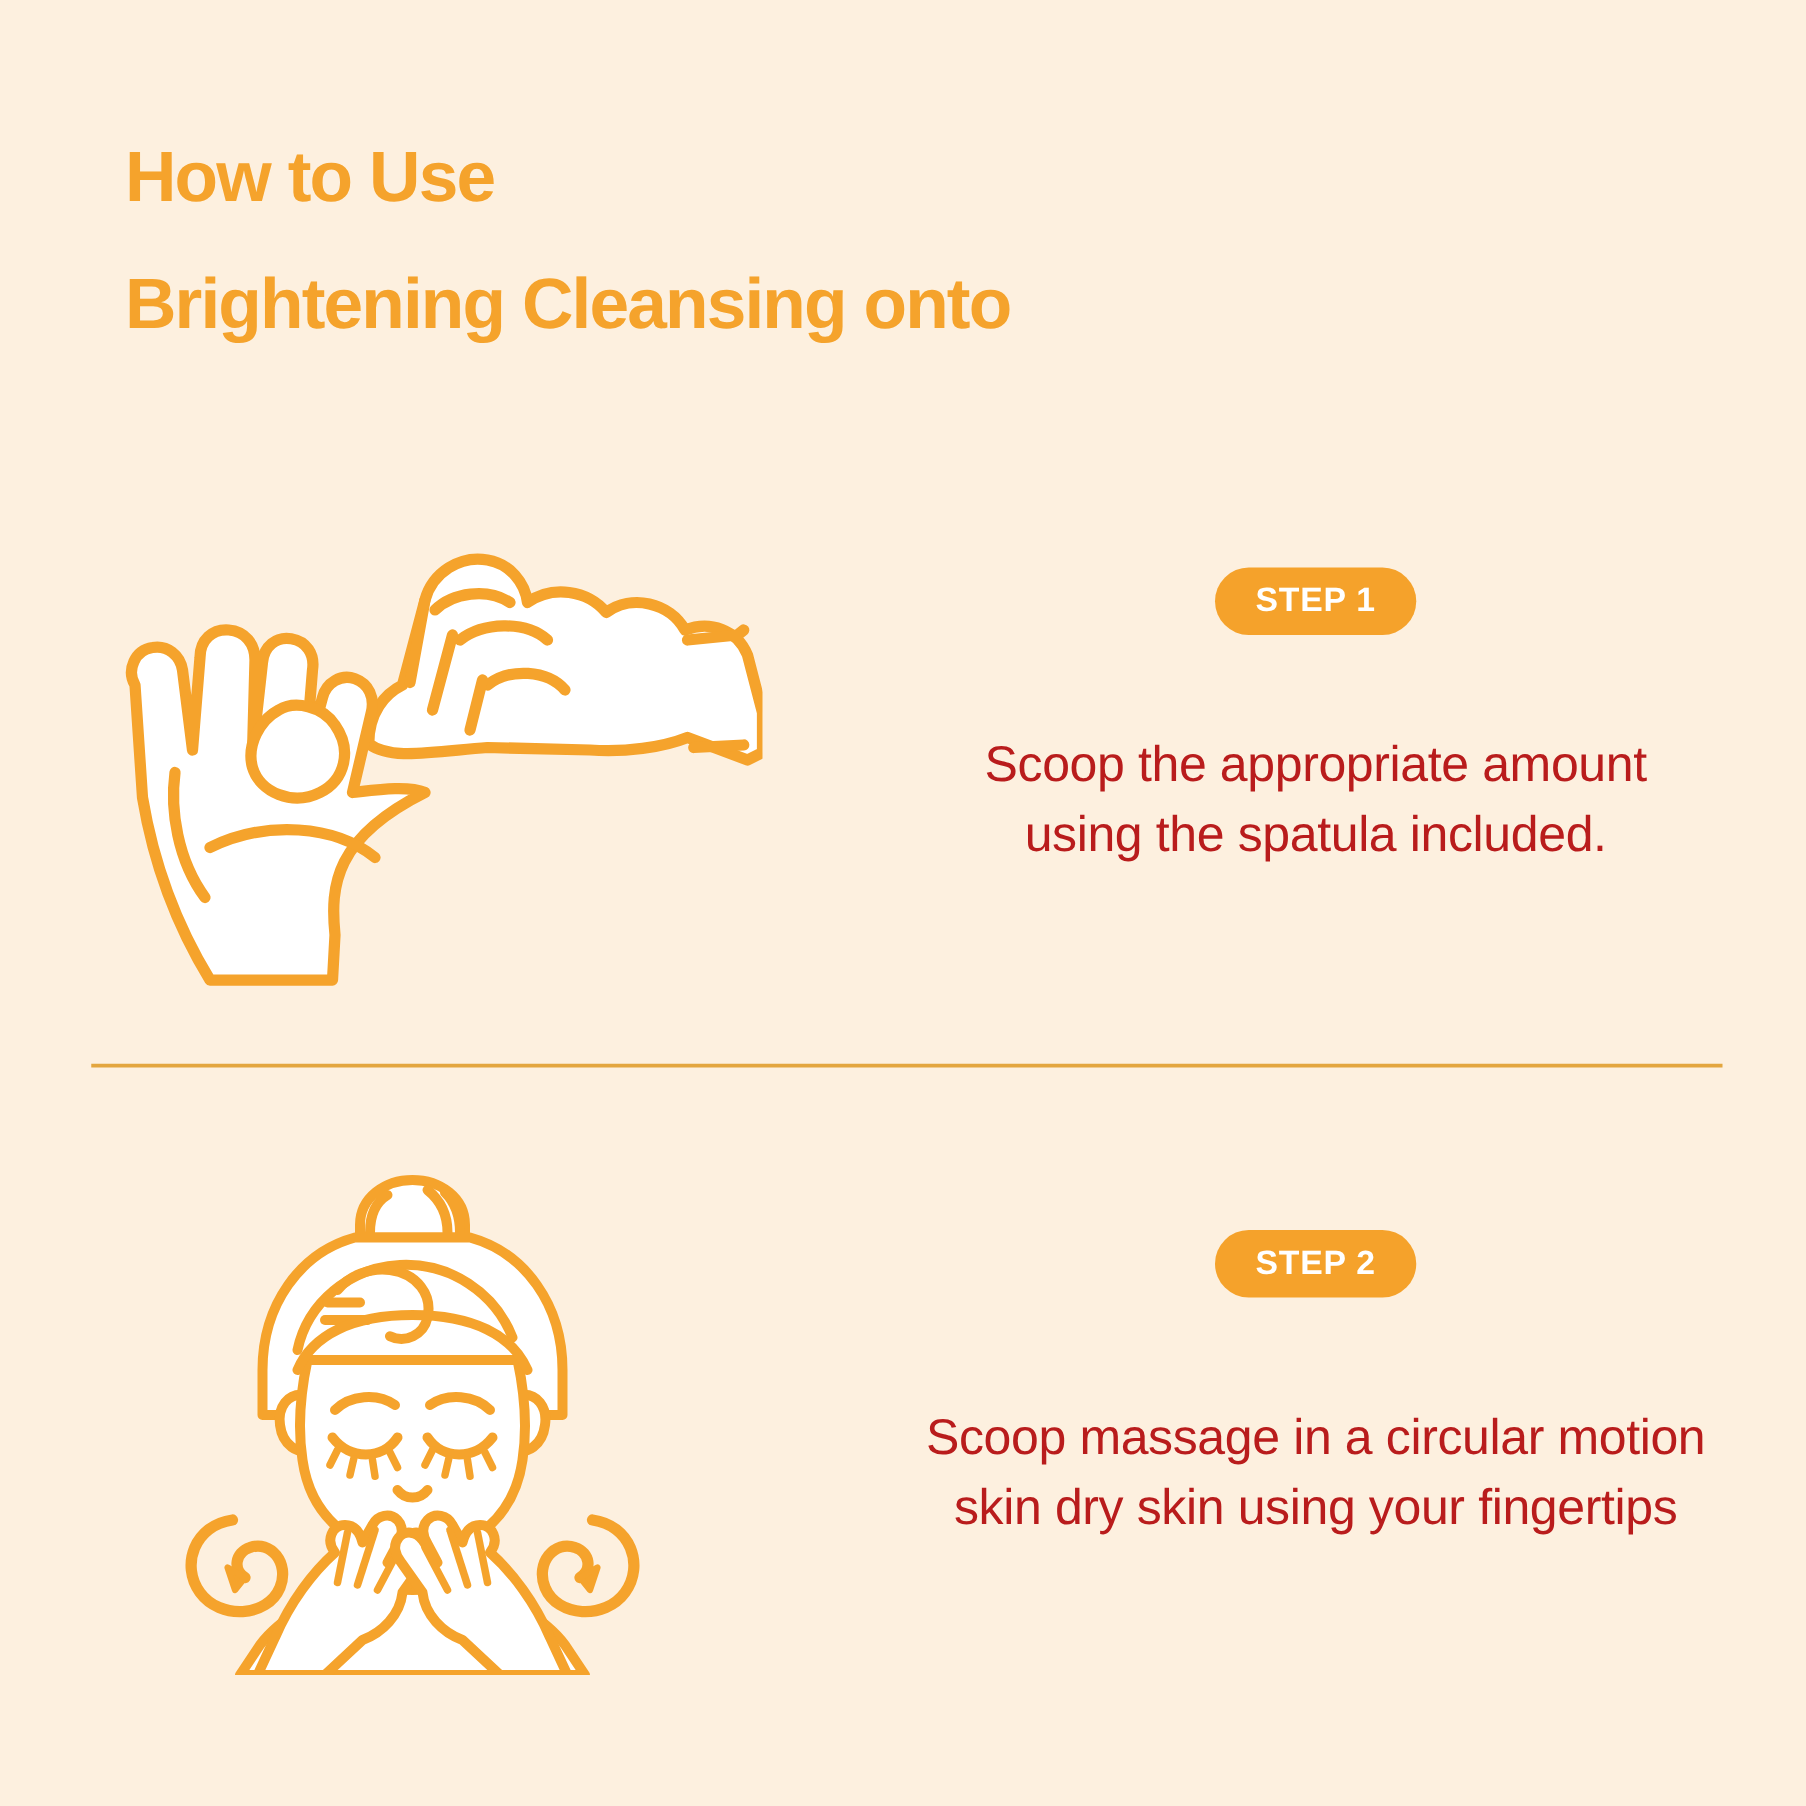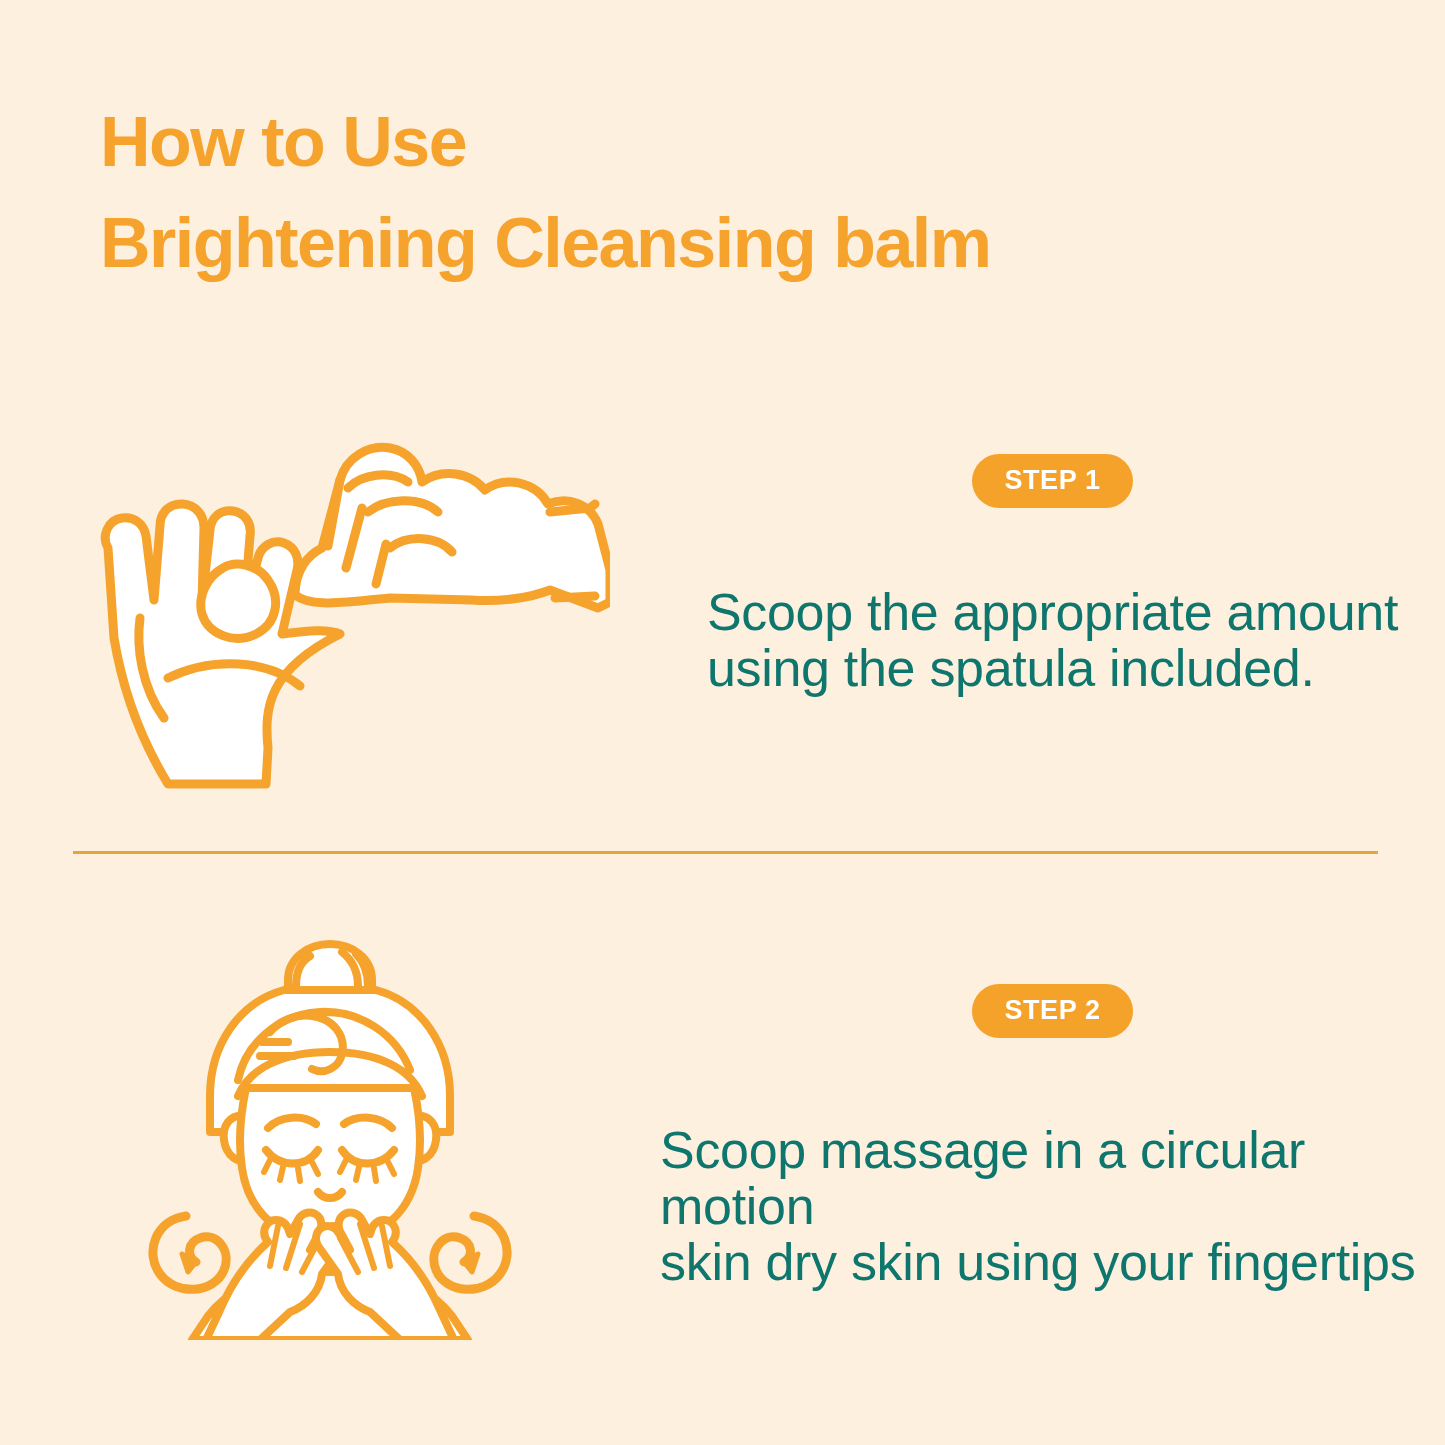--- a/index.html
+++ b/index.html
@@ -21,21 +21,21 @@
   
   .header {
     position: absolute;
     left: 100px;
     top: 92px;
     width: 1250px;
   }
   .title-line {
     color: #F5A32C;
     font-weight: 700;
-    font-size: 70px;
+    font-size: 57px;
     line-height: 101px;
     letter-spacing: -1.5px;
     white-space: nowrap;
   }
 
   
   .step-row {
     position: absolute;
     left: 0;
     width: 1445px;
@@ -69,23 +69,24 @@
     border-radius: 30px;
     padding: 13px 32px 14px 32px;
     display: inline-block;
     line-height: 1;
     text-align: center;
   }
   #step-row-1 .step-badge { margin-top: 34px; }
   #step-row-2 .step-badge { margin-top: 64px; }
 
   .step-desc {
-    color: #0f766e;
-    font-size: 52px;
+    color: #b91c1c;
+    font-size: 40px;
     line-height: 56px;
+    text-align: center;
     font-weight: 400;
     letter-spacing: -0.3px;
   }
   #step-row-1 .step-desc { margin-top: 56px; }
   #step-row-2 .step-desc { margin-top: 64px; }
 
   
   .divider {
     position: absolute;
     left: 73px;
@@ -97,21 +98,21 @@
 
   svg { display: block; }
 </style>
 </head>
 <body>
 
 <div class="page">
 
   <div class="header">
     <div class="title-line">How to Use</div>
-    <div class="title-line">Brightening Cleansing balm</div>
+    <div class="title-line">Brightening Cleansing onto</div>
   </div>
 
   <div class="step-row" id="step-row-1">
 
     <div class="illus-col">
       <svg width="560" height="370" viewBox="0 0 560 370">
         <g fill="#FFFFFF" stroke="#F5A32C" stroke-width="9" stroke-linecap="round" stroke-linejoin="round">
 
           <path d="M205 175
                    C 205 150, 218 135, 232 128

